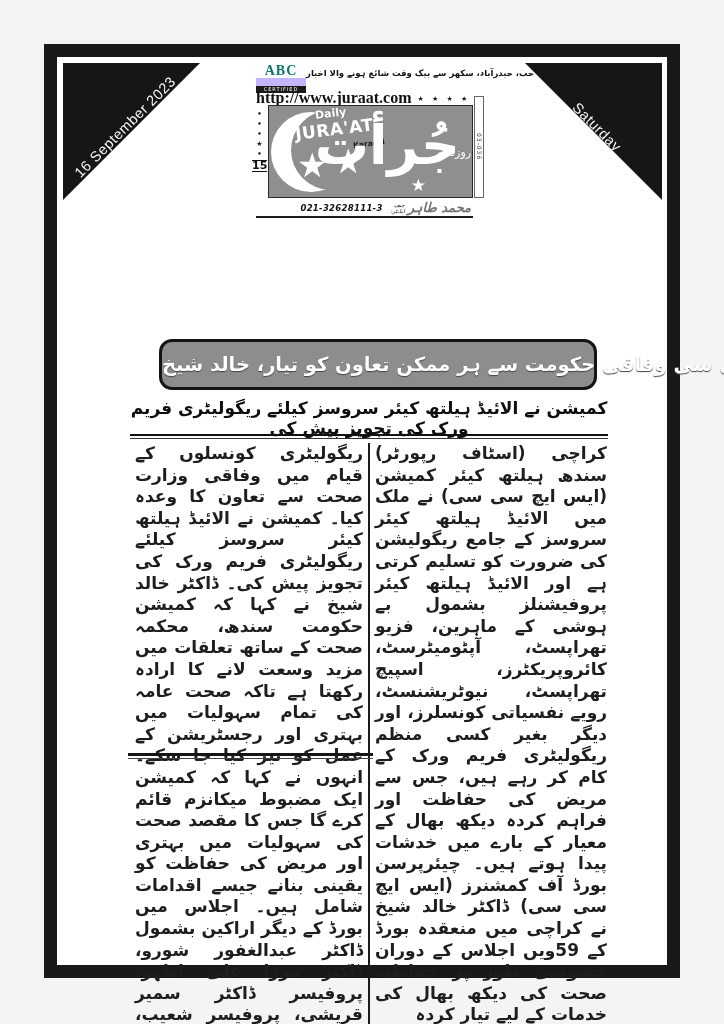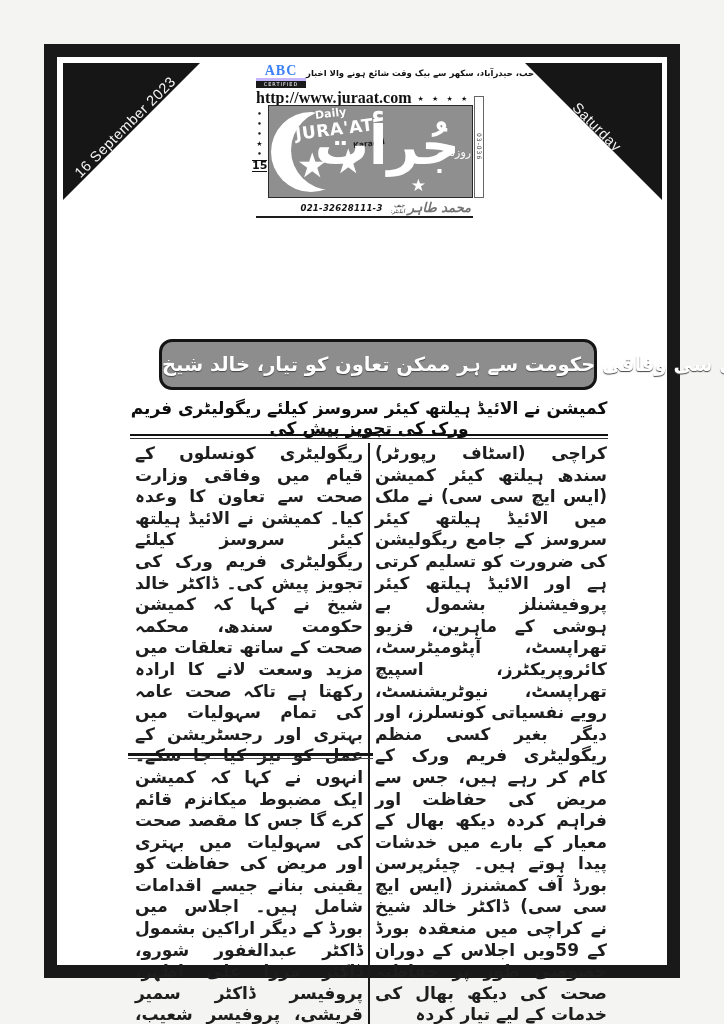--- a/index.html
+++ b/index.html
@@ -28,21 +28,21 @@
   }
   .tri-left .tri-text  { left: -28px; top: 56px; width: 180px; text-align: center; transform: rotate(-45deg); }
   .tri-right .tri-text { left: -8px;  top: 56px; width: 160px; text-align: center; transform: rotate(45deg); }
 
   
   .masthead { position: absolute; left: 256px; top: 64px; width: 228px; height: 154px; }
   .mh-row1 { display: flex; align-items: flex-start; height: 26px; }
   .abc-logo { width: 50px; flex: 0 0 auto; text-align: center; }
   .abc-word {
     font-family: "Liberation Serif", serif; font-weight: bold; font-size: 14px;
-    letter-spacing: 1px; color: #3b82f6; border-bottom: 3px solid #c4b5fd; line-height: 14px;
+    letter-spacing: 1px; color: #0f766e; border-bottom: 8px solid #c4b5fd; line-height: 14px;
   }
   .abc-cert { background: #1a1a1a; color: #fff; font-size: 5px; letter-spacing: 1px; line-height: 7px; }
   .mh-tagline {
     flex: 1; direction: rtl; text-align: left; font-size: 8.5px; font-weight: bold;
     color: #111; padding-top: 4px; padding-right: 3px; white-space: nowrap;
   }
   .mh-row2 { display: flex; align-items: center; height: 15px; }
   .mh-url { font-family: "Liberation Serif", serif; font-weight: bold; font-size: 16px; color: #111; }
   .mh-stars { font-size: 7px; color: #111; letter-spacing: 3px; margin-left: 6px; padding-top: 2px; }
 

